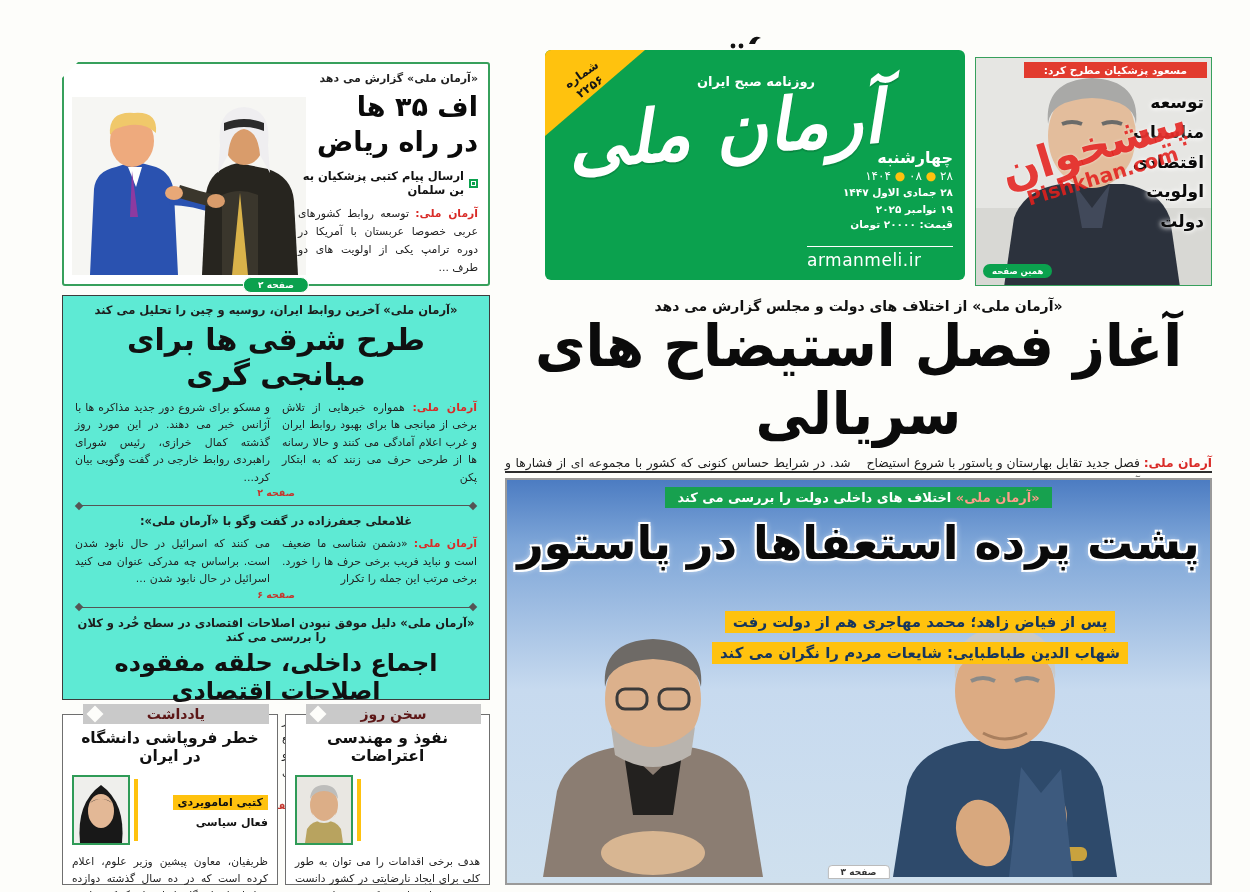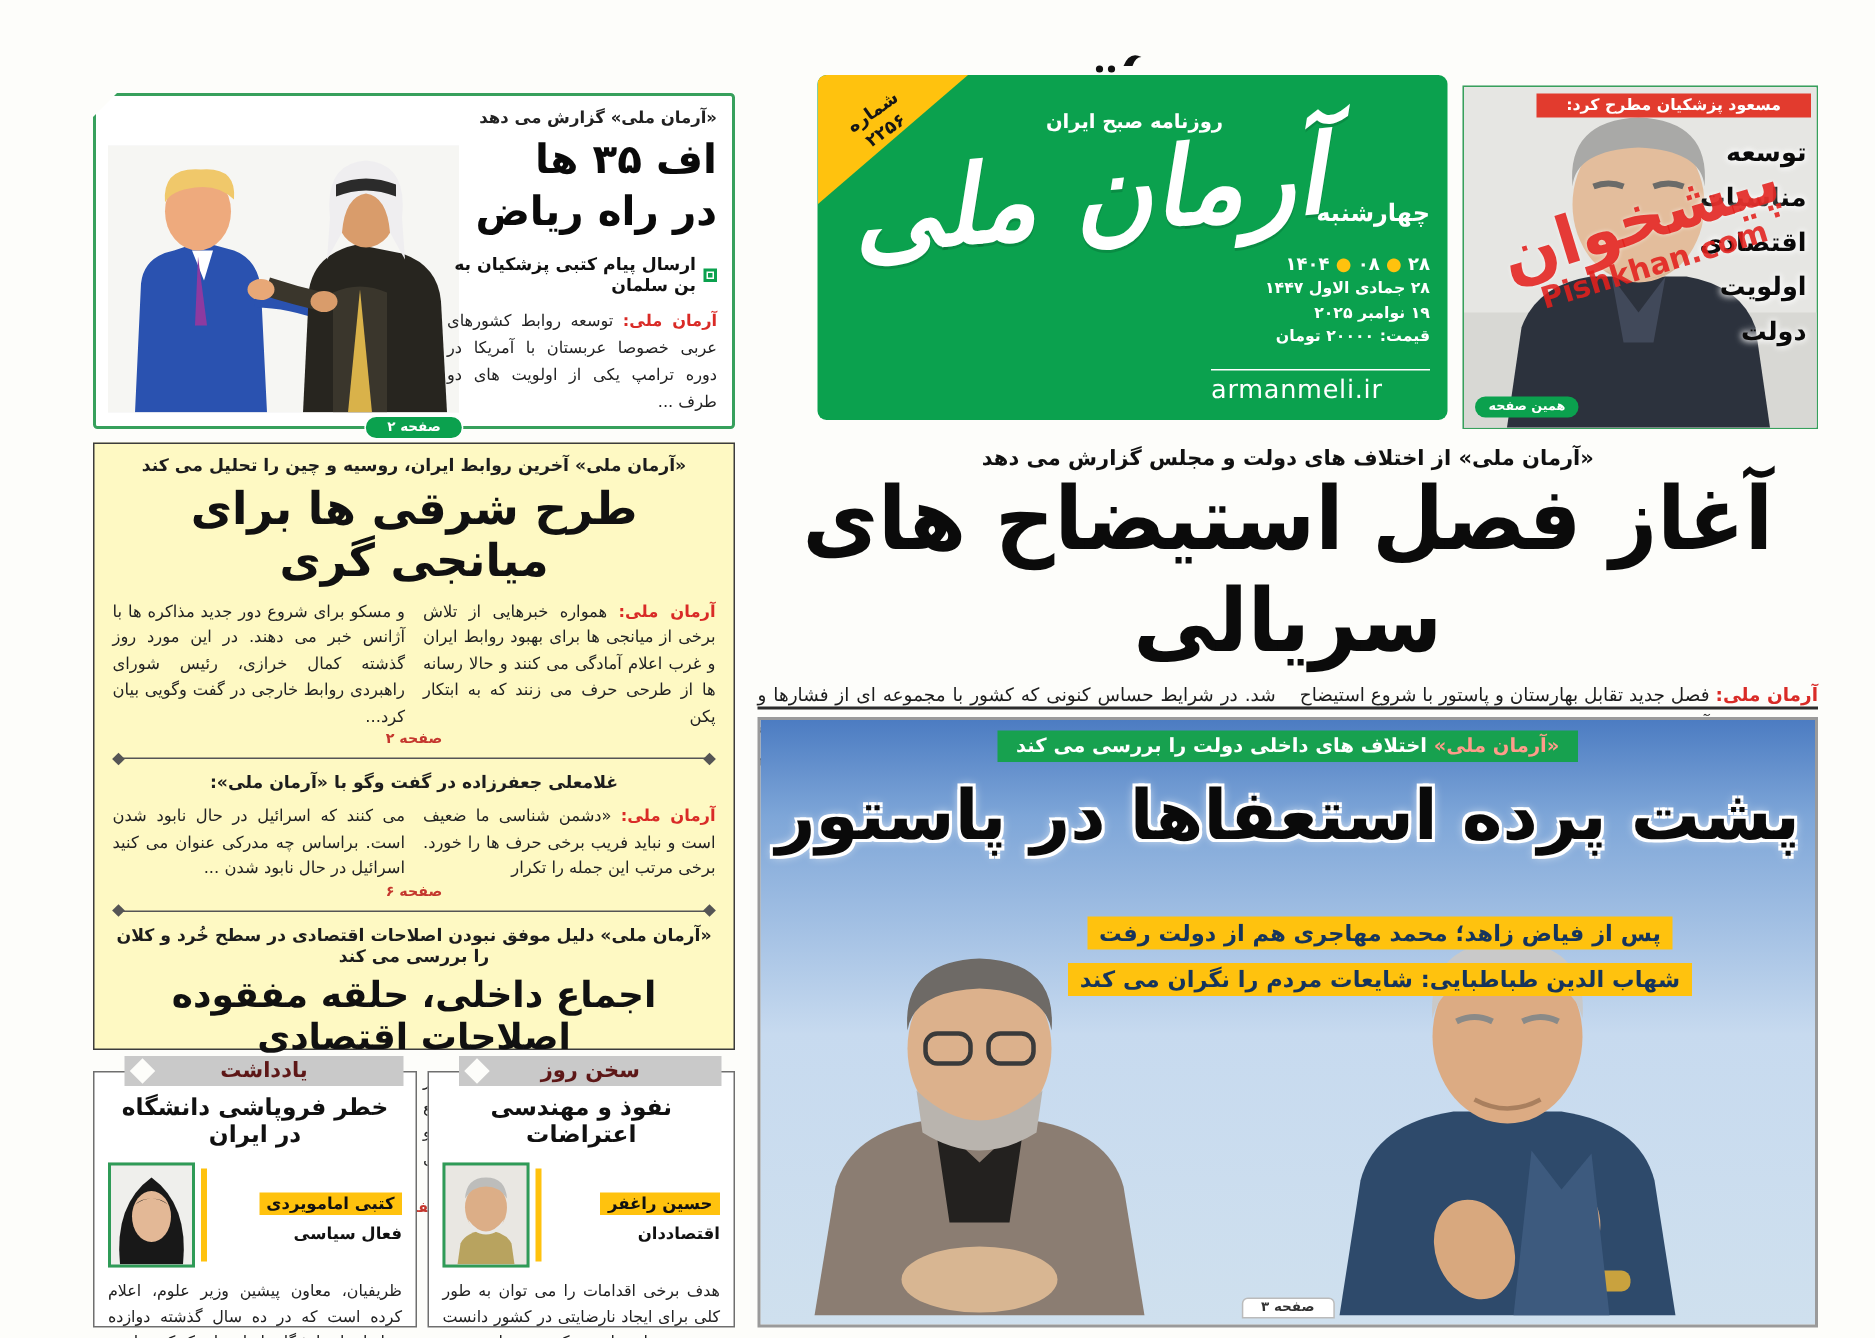--- a/index.html
+++ b/index.html
@@ -38,21 +38,21 @@
   .mh-corner { left:0; top:0; width:0; height:0;
     border-top:86px solid #ffc20e; border-right:100px solid transparent; }
   .mh-issue { left:4px; top:16px; width:74px; text-align:center;
     transform:rotate(-35deg); font-size:12px; font-weight:bold; color:#161616; line-height:1.25; }
   .mh-tagline { right:150px; top:24px; font-size:13px; font-weight:bold; color:#fff; }
   .mh-title { left:0px; top:38px; width:360px; text-align:center; color:#fff;
     font-size:72px; font-weight:bold; font-style:italic; white-space:nowrap;
     transform:rotate(-5deg); text-shadow:0 2px 0 rgba(0,0,0,.12); }
   .mh-dates { right:12px; bottom:10px; width:146px; text-align:right; color:#fff; }
   .mh-weekday { font-size:16px; font-weight:bold; }
-  .mh-datefa { font-size:12px; font-weight:bold; margin-top:18px; }
+  .mh-datefa { font-size:12px; font-weight:normal; margin-top:2px; }
   .mh-dot { color:#ffc20e; }
   .mh-line2 { font-size:10.5px; margin-top:3px; font-weight:bold; }
   .mh-line3 { font-size:10.5px; margin-top:5px; font-weight:bold; }
   .mh-price { font-size:10.5px; margin-top:3px; font-weight:bold; }
   .mh-site { margin-top:16px; padding-top:3px; border-top:1.5px solid #fff;
     font-size:17px; direction:ltr; text-align:left; letter-spacing:.5px; }
 
   
   .mh-diacritic { left:725px; top:30px; width:40px; height:22px; }
 
@@ -77,21 +77,21 @@
   .lead-kicker { font-size:14px; font-weight:800; color:#111; }
   .lead-head { font-size:55px; font-weight:900; color:#0b0b0b; margin-top:2px;
     transform:scaleY(1.06); letter-spacing:-1px; }
   .lead-cols { display:flex; gap:16px; margin-top:10px; text-align:justify; }
   .lead-col { width:50%; font-size:12.3px; line-height:1.62; color:#1c1c1c; }
   .page-ref { color:#c4372e; font-size:9.5px; font-weight:bold; text-align:center; margin-top:1px; }
   .lead-rule { left:505px; top:471px; width:707px; height:2px; background:#2c2c2c; }
 
   
   .left-col-box { left:62px; top:295px; width:428px; height:405px;
-    border:1px solid #3c3c3c; background:#fef9c3; padding:7px 12px 4px; }
+    border:1px solid #3c3c3c; background:#5eead4; padding:7px 12px 4px; }
   .article { text-align:center; }
   .art-kicker { font-size:11.5px; font-weight:bold; color:#1d1d1d; }
   .art-head1 { font-size:30px; font-weight:900; margin-top:5px; }
   .art-head2 { font-size:27px; font-weight:900; margin-top:5px; }
   .art-head3 { font-size:24px; font-weight:900; margin-top:5px; }
   .art-cols { display:flex; gap:12px; margin-top:7px; text-align:justify; }
   .art-col { width:50%; font-size:10.9px; line-height:1.6; color:#222; }
   .divider { position:relative; border-top:1px solid #555; margin:7px 2px 8px; }
   .divider::before, .divider::after { content:""; position:absolute; top:-3.5px;
     width:6px; height:6px; background:#555; transform:rotate(45deg); }
@@ -368,20 +368,16 @@
     <div class="auth-photo">
       <svg width="54" height="66" viewBox="0 0 54 66">
         <rect width="54" height="66" fill="#e9e7e2"></rect>
         <path d="M8 66 L10 52 Q14 44 27 43 Q40 44 44 52 L46 66 Z" fill="#b8a35f"></path>
         <ellipse cx="27" cy="28" rx="14" ry="17" fill="#dcae87"></ellipse>
         <path d="M13 22 Q14 8 27 8 Q40 8 41 22 Q36 14 27 14 Q18 14 13 22 Z" fill="#bdbdbb"></path>
         <path d="M15 36 Q27 52 39 36 Q36 46 27 46 Q18 46 15 36 Z" fill="#e8e8e6"></path>
       </svg>
     </div>
     <div class="auth-bar"></div>
-    <div class="auth-meta">
-      <span class="auth-name">حسین راغفر</span>
-      <div class="auth-role">اقتصاددان</div>
-    </div>
   </div>
   <div class="sb-body">هدف برخی اقدامات را می توان به طور کلی برای ایجاد نارضایتی در کشور دانست و عجیب این است که عده ای چنین کارهایی را به هر بهانه ای انجام می دهند. الان سال هاست که در ایران بنزین سوپر عرضه نمی شود ...</div>
 
 </div>
 
 </body></html>

